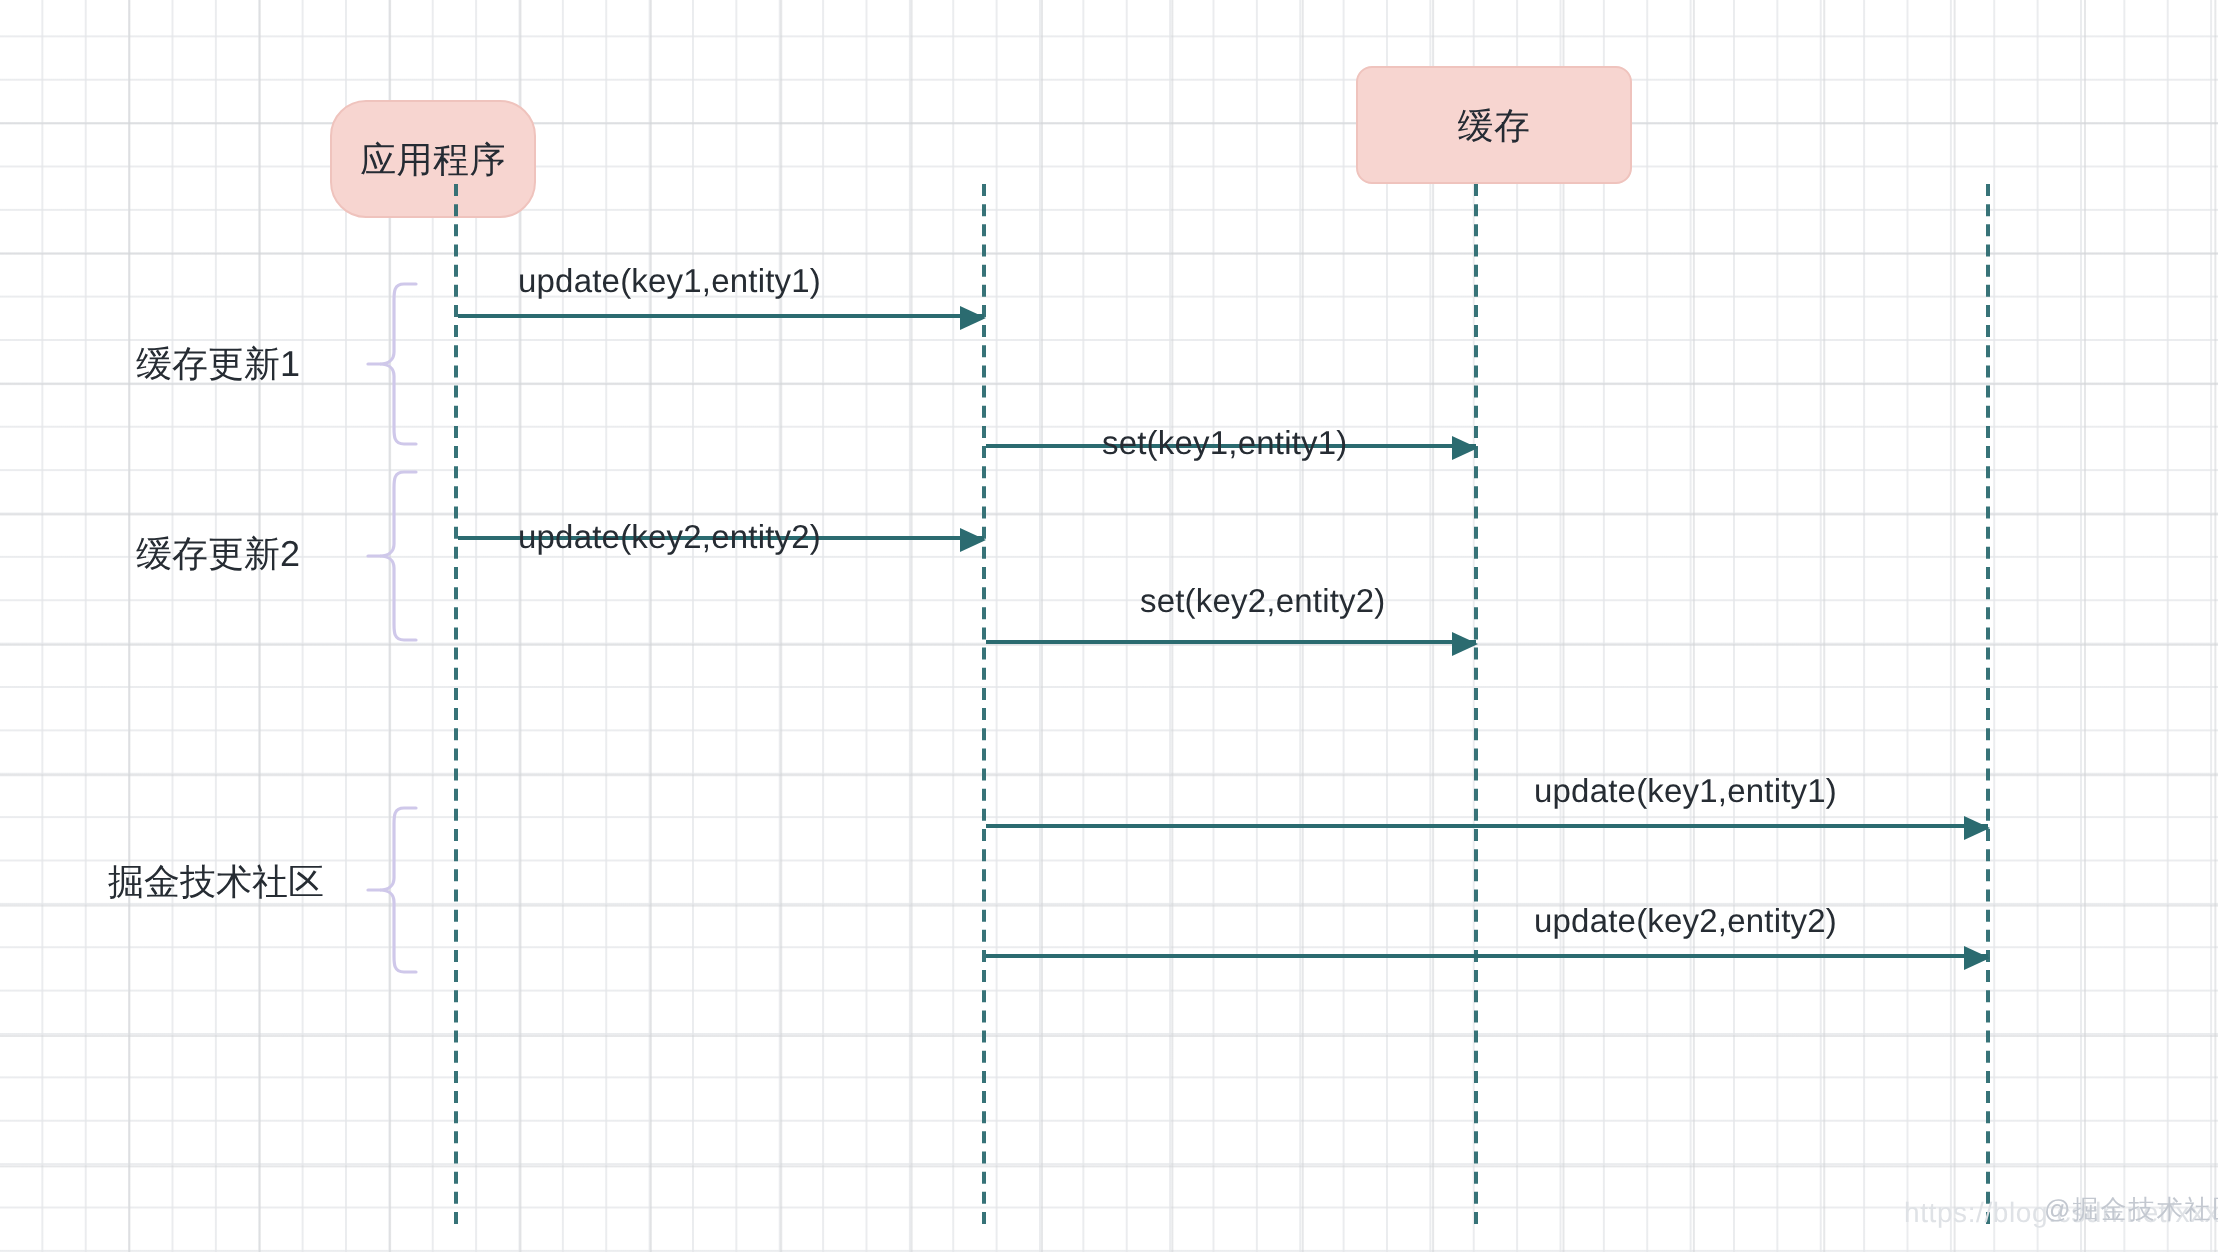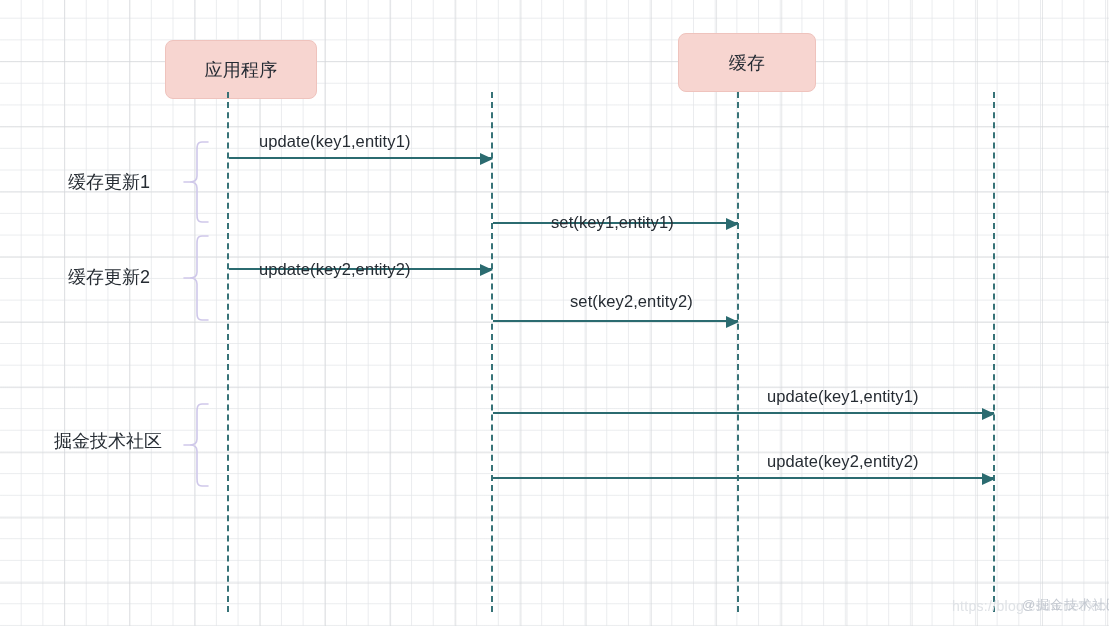--- a/index.html
+++ b/index.html
@@ -109,21 +109,21 @@
     font-size: 13px;
     color: #c3c8d0;
     letter-spacing: 1px;
   }
 </style>
 </head>
 <body>
 
 <div id="canvas">
 
-  <div class="participant" style="left:165px; top:40px; width:152px; height:59px;">
+  <div class="participant" style="left:165px; top:50px; width:103px; height:59px;border-radius:18px;">
     <span>应用程序</span>
   </div>
   <div class="participant" style="left:678px; top:33px; width:138px; height:59px;">
     <span>缓存</span>
   </div>
 
   <div class="lifeline" style="left:227px; top:92px; height:520px;"></div>
   <div class="lifeline" style="left:491px; top:92px; height:520px;"></div>
   <div class="lifeline" style="left:737px; top:92px; height:520px;"></div>
   <div class="lifeline" style="left:993px; top:92px; height:520px;"></div>

